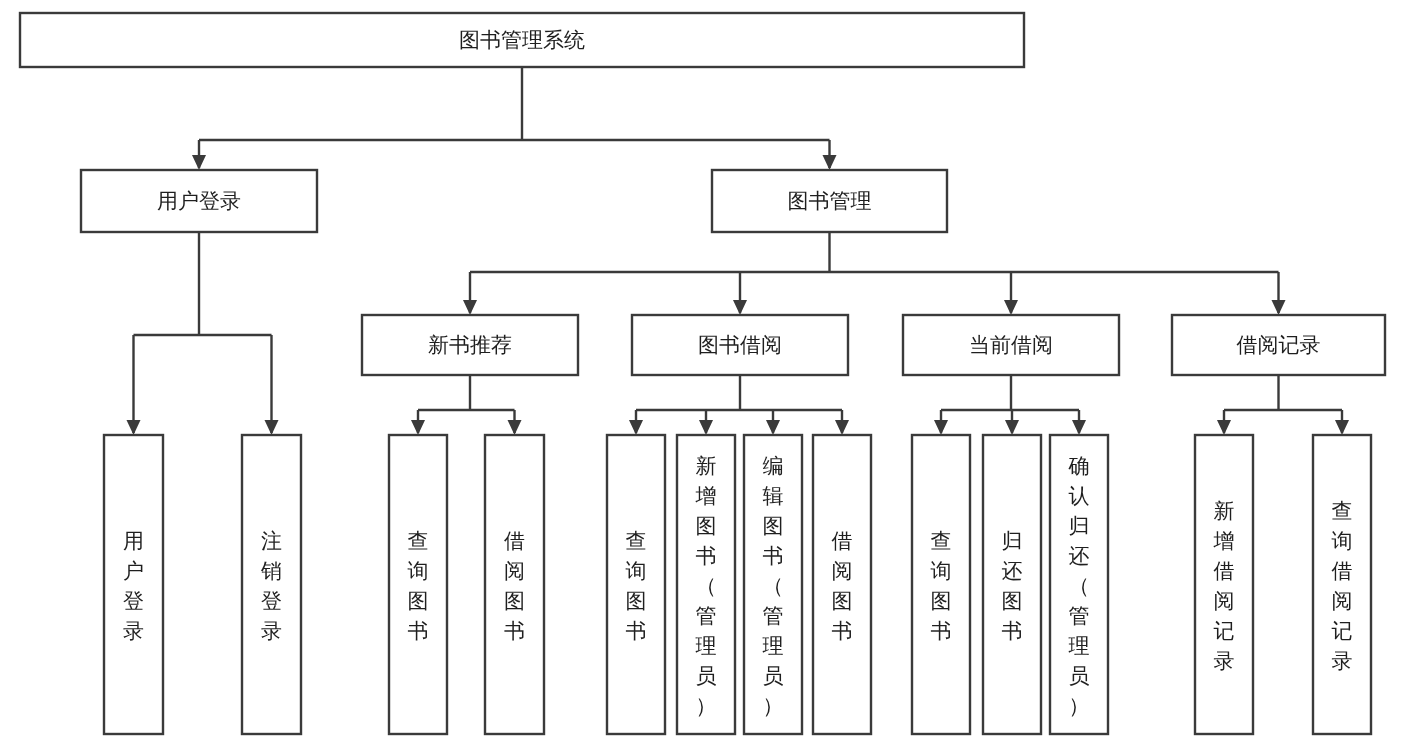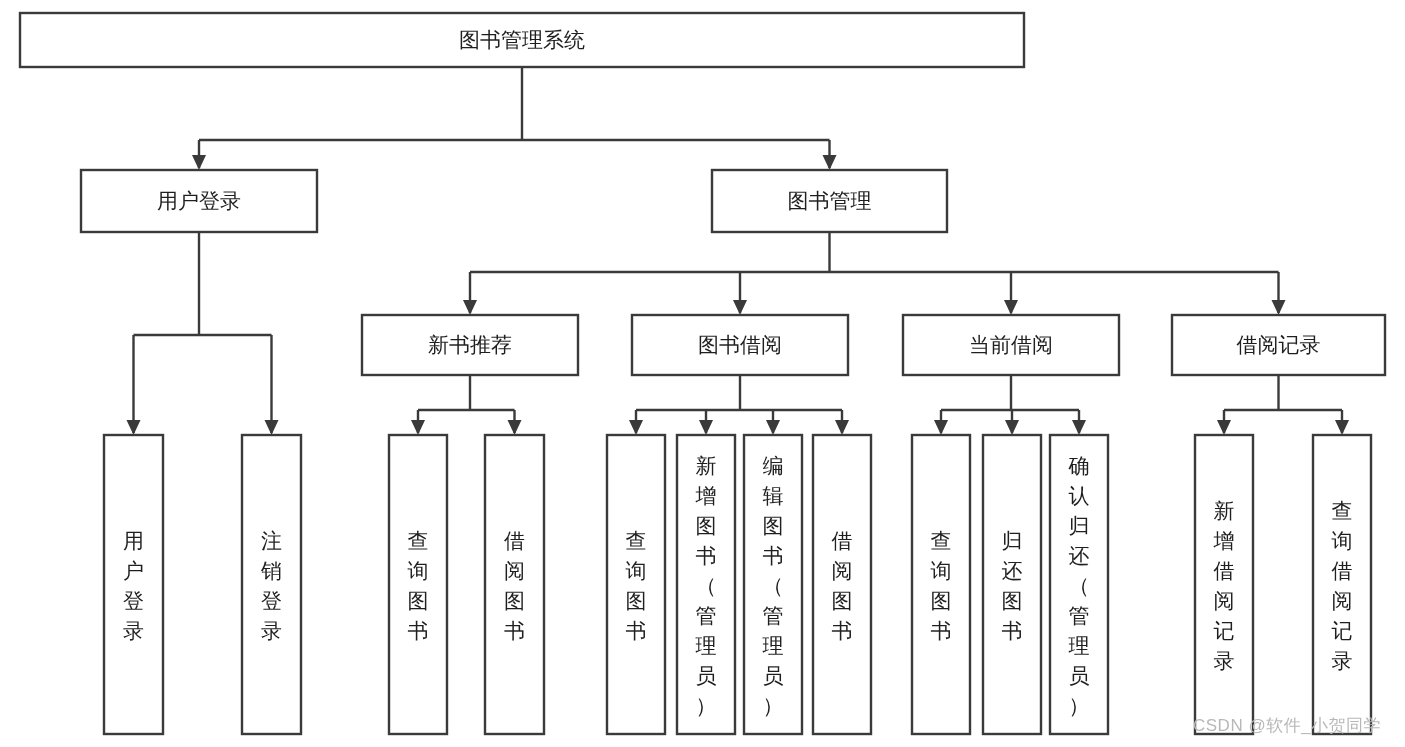--- a/index.html
+++ b/index.html
@@ -193,14 +193,13 @@
         <g>
           <rect x="1195" y="435" width="58" height="299" class="node-box"></rect>
           <text x="1224" y="511.5" class="node-label-h"><tspan x="1224" dy="0">新</tspan><tspan x="1224" dy="30">增</tspan><tspan x="1224" dy="30">借</tspan><tspan x="1224" dy="30">阅</tspan><tspan x="1224" dy="30">记</tspan><tspan x="1224" dy="30">录</tspan></text>
         </g>
         <g>
           <rect x="1313" y="435" width="58" height="299" class="node-box"></rect>
           <text x="1342" y="511.5" class="node-label-h"><tspan x="1342" dy="0">查</tspan><tspan x="1342" dy="30">询</tspan><tspan x="1342" dy="30">借</tspan><tspan x="1342" dy="30">阅</tspan><tspan x="1342" dy="30">记</tspan><tspan x="1342" dy="30">录</tspan></text>
         </g>
       </g>
   </svg>
-  <div class="watermark" style="left: 1193px; top: 714px;">CSDN @软件_小贺同学</div>
 </div>
 
 </body></html>

